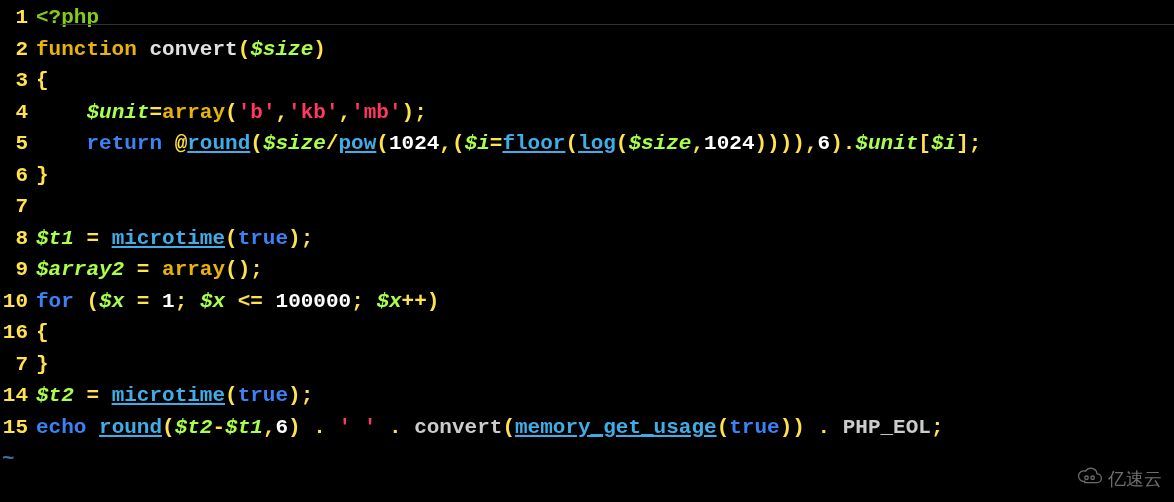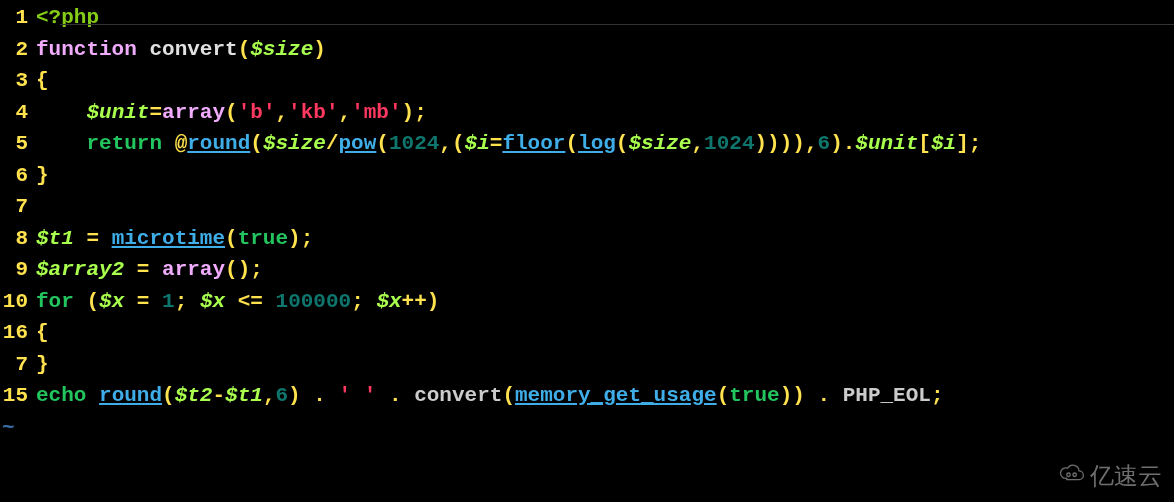--- a/index.html
+++ b/index.html
@@ -30,38 +30,38 @@
     text-align: right;
     padding-right: 8px;
     flex-shrink: 0;
     user-select: none;
   }
   .code { flex: 1; }
   .c-tag    { color: #84cc16; }
   .c-fn     { color: #e0e0e0; }
   .c-punc   { color: #ffe24d; }
   .c-brace  { color: #ffe24d; }
-  .c-var    { color: #22c55e; }
+  .c-var    { color: #3b82f6; }
   .c-str    { color: #ff3860; }
-  .c-num    { color: #0f766e; text-align: center; }
+  .c-num    { color: #ffffff; text-align: center; }
   .c-op     { color: #ffe24d; }
   .c-lime   { color: #a9ff4d; font-style: italic; }
   .c-teal   { color: #3faee8; text-decoration: underline; }
   .c-white  { color: #cccccc; }
-  .c-builtin{ color: #f0abfc; margin-top: 24px; }
+  .c-builtin{ color: #eab308; margin-top: 24px; }
   .tilde { color: #3a6ea5; padding-left: 2px; }
   .watermark {
     position: absolute;
     right: 12px;
     bottom: 6px;
     display: flex;
     align-items: center;
     gap: 4px;
     color: #aaaaaa;
-    font-size: 24px;
+    font-size: 18px;
     font-weight: normal;
     opacity: 0.65;
   }
   .watermark svg { width: 28px; height: 22px; }
   .hr-top {
     position: absolute;
     top: 24px; left: 60px; right: 0;
     border-top: 1px solid #333;
   }
 </style>
@@ -74,20 +74,21 @@
     <div class="line"><span class="gutter">3</span><span class="code"><span class="c-brace">{</span></span></div>
     <div class="line"><span class="gutter">4</span><span class="code"><span class="c-fn">    </span><span class="c-lime">$unit</span><span class="c-op">=</span><span class="c-builtin">array</span><span class="c-punc">(</span><span class="c-str">'b'</span><span class="c-punc">,</span><span class="c-str">'kb'</span><span class="c-punc">,</span><span class="c-str">'mb'</span><span class="c-punc">);</span></span></div>
     <div class="line"><span class="gutter">5</span><span class="code"><span class="c-fn">    </span><span class="c-var">return</span><span class="c-punc"> @</span><span class="c-teal">round</span><span class="c-punc">(</span><span class="c-lime">$size</span><span class="c-op">/</span><span class="c-teal">pow</span><span class="c-punc">(</span><span class="c-num">1024</span><span class="c-punc">,(</span><span class="c-lime">$i</span><span class="c-op">=</span><span class="c-teal">floor</span><span class="c-punc">(</span><span class="c-teal">log</span><span class="c-punc">(</span><span class="c-lime">$size</span><span class="c-punc">,</span><span class="c-num">1024</span><span class="c-punc">)))),</span><span class="c-num">6</span><span class="c-punc">).</span><span class="c-lime">$unit</span><span class="c-punc">[</span><span class="c-lime">$i</span><span class="c-punc">];</span></span></div>
     <div class="line"><span class="gutter">6</span><span class="code"><span class="c-brace">}</span></span></div>
     <div class="line"><span class="gutter">7</span><span class="code"><span class="c-fn"></span></span></div>
     <div class="line"><span class="gutter">8</span><span class="code"><span class="c-lime">$t1</span><span class="c-op"> = </span><span class="c-teal">microtime</span><span class="c-punc">(</span><span class="c-var">true</span><span class="c-punc">);</span></span></div>
     <div class="line"><span class="gutter">9</span><span class="code"><span class="c-lime">$array2</span><span class="c-op"> = </span><span class="c-builtin">array</span><span class="c-punc">();</span></span></div>
     <div class="line"><span class="gutter">10</span><span class="code"><span class="c-var">for</span><span class="c-punc"> (</span><span class="c-lime">$x</span><span class="c-op"> = </span><span class="c-num">1</span><span class="c-punc">; </span><span class="c-lime">$x</span><span class="c-op"> &lt;= </span><span class="c-num">100000</span><span class="c-punc">; </span><span class="c-lime">$x</span><span class="c-punc">++)</span></span></div>
     <div class="line"><span class="gutter">16</span><span class="code"><span class="c-brace">{</span></span></div>
     <div class="line"><span class="gutter">7</span><span class="code"><span class="c-brace">}</span></span></div>
+    <div class="line"><span class="gutter">14</span><span class="code"><span class="c-lime">$t2</span><span class="c-op"> = </span><span class="c-teal">microtime</span><span class="c-punc">(</span><span class="c-var">true</span><span class="c-punc">);</span></span></div>
     <div class="line"><span class="gutter">15</span><span class="code"><span class="c-var">echo</span><span class="c-fn"> </span><span class="c-teal">round</span><span class="c-punc">(</span><span class="c-lime">$t2</span><span class="c-op">-</span><span class="c-lime">$t1</span><span class="c-punc">,</span><span class="c-num">6</span><span class="c-punc">) . </span><span class="c-str">' '</span><span class="c-punc"> . </span><span class="c-white">convert</span><span class="c-punc">(</span><span class="c-teal">memory_get_usage</span><span class="c-punc">(</span><span class="c-var">true</span><span class="c-punc">))</span><span class="c-punc"> . </span><span class="c-white">PHP_EOL</span><span class="c-punc">;</span></span></div>
   </div>
 <div class="tilde">~</div>
 <div class="hr-top"></div>
 
 <div class="watermark">
   <span>
     <svg viewBox="0 0 64 40" fill="none" stroke="#aaaaaa" stroke-width="3">
       <path d="M20 32a12 12 0 1 1 2-23 14 14 0 0 1 26 6 10 10 0 0 1 0 20H20z"></path>
       <circle cx="24" cy="24" r="4"></circle>

